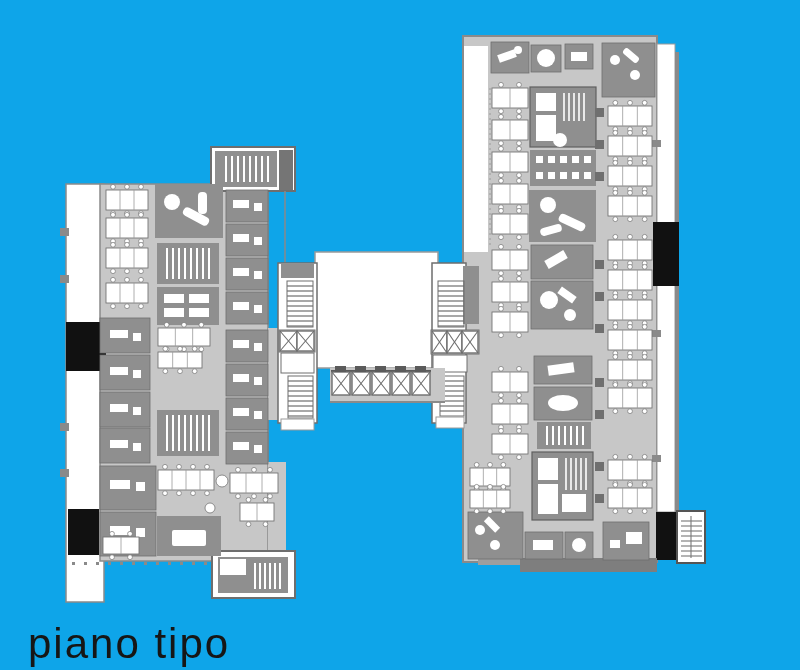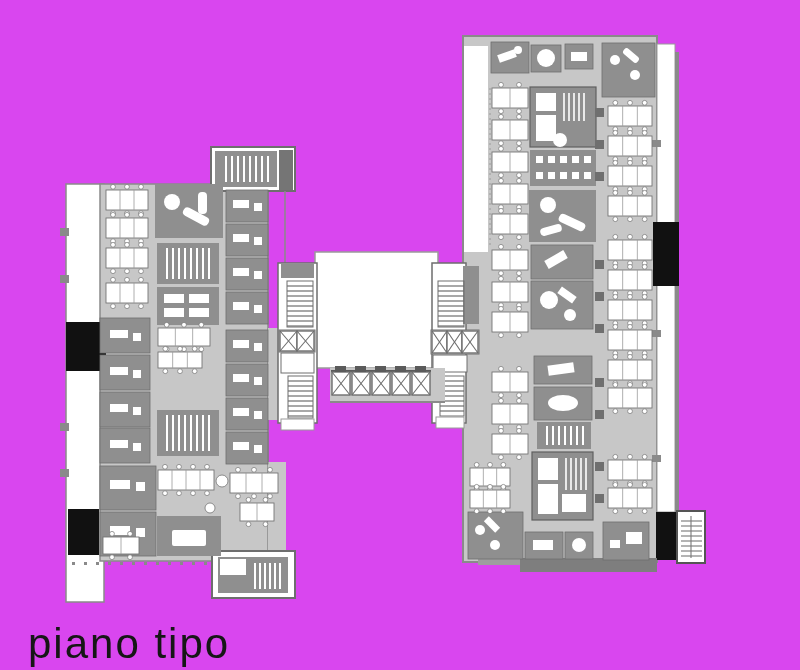--- a/index.html
+++ b/index.html
@@ -1,16 +1,16 @@
 <!DOCTYPE html>
 <html><head>
 <meta charset="utf-8">
 <style>
   html,body{margin:0;padding:0;background:#ffffff;font-family:"Liberation Sans",sans-serif;}
-  .canvas{position:relative;width:800px;height:670px;background:#d946ef;overflow:hidden;}
+  .canvas{position:relative;width:800px;height:670px;background:#0ea5e9;overflow:hidden;}
   .plan-svg{position:absolute;left:0;top:0;}
   .plan-title{
     position:absolute;left:28px;top:620px;
     font-size:42px;font-weight:300;letter-spacing:2px;color:#161616;
     font-family:"Liberation Sans",sans-serif;white-space:nowrap;
   }
 </style>
 </head>
 <body>
 

